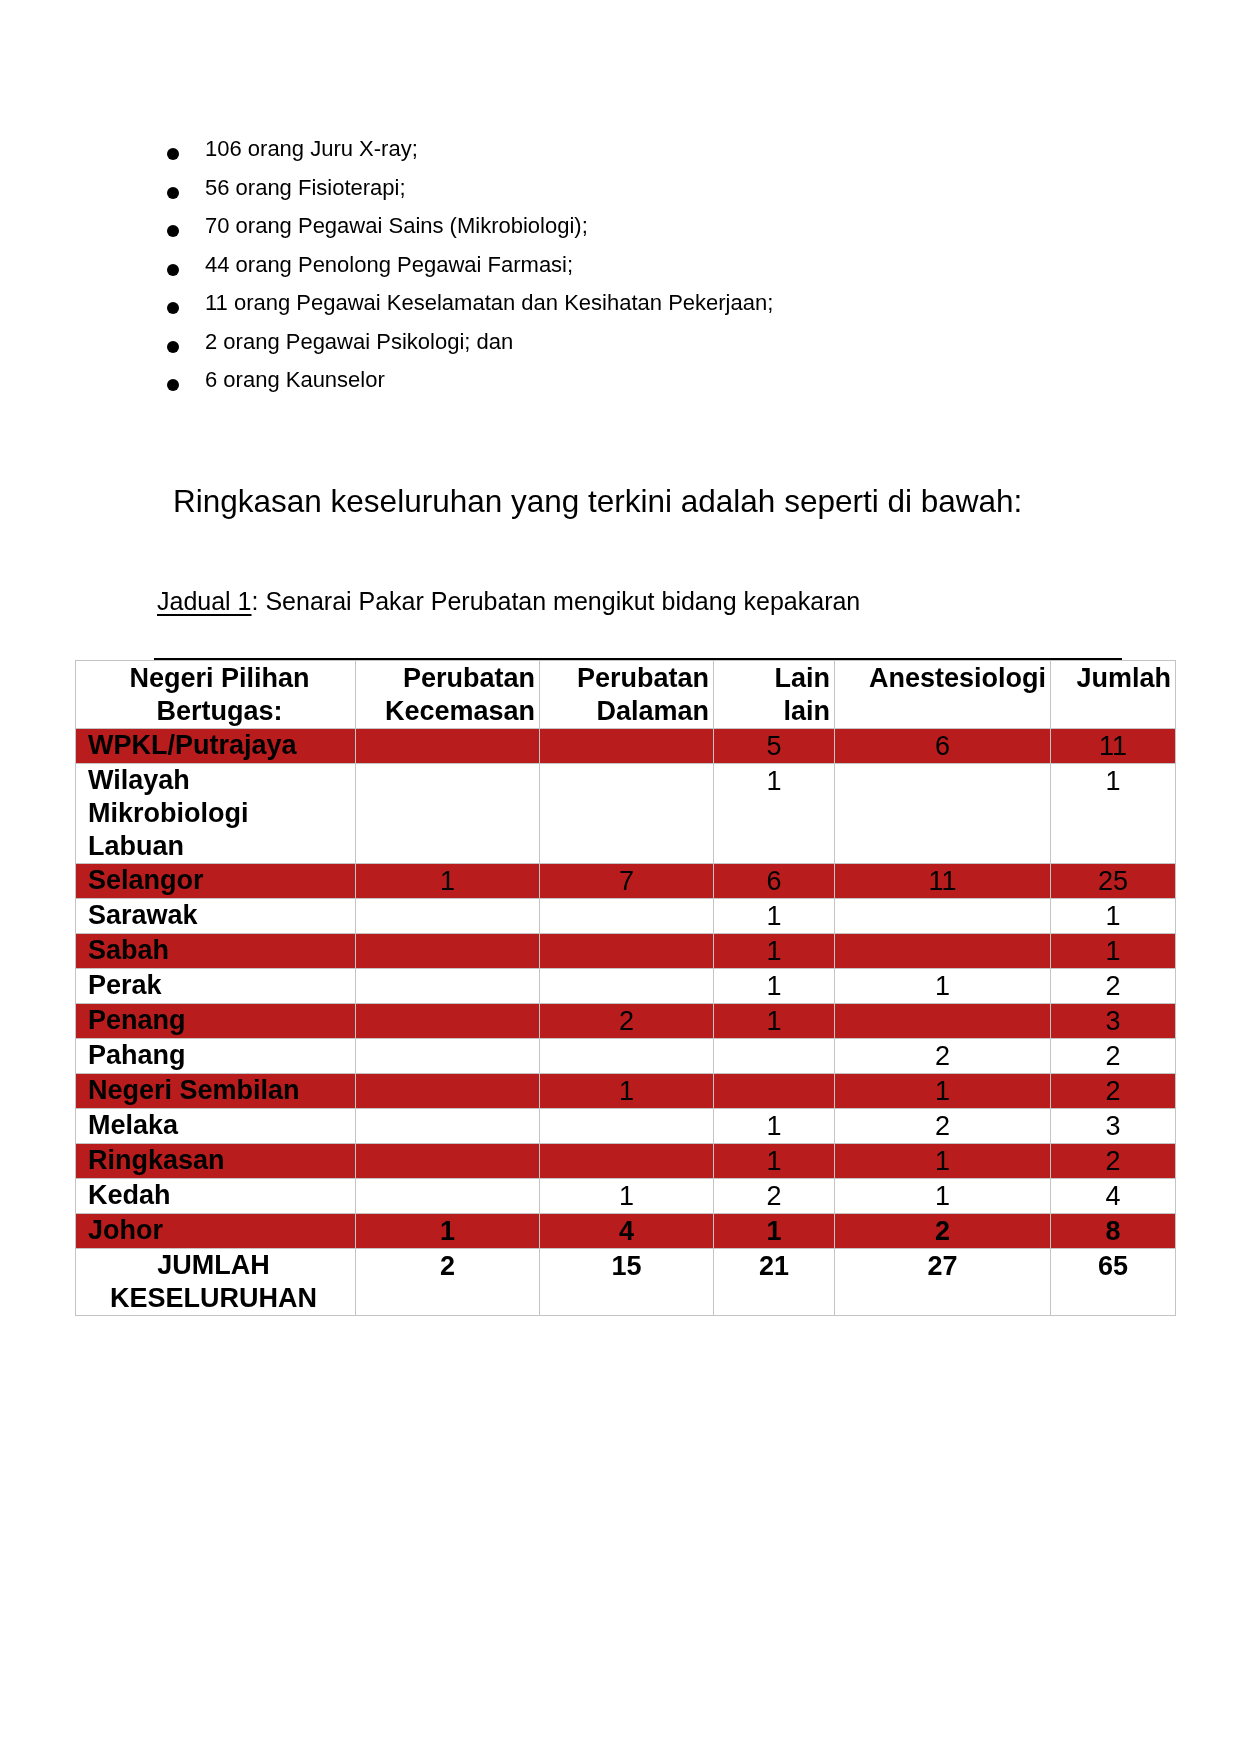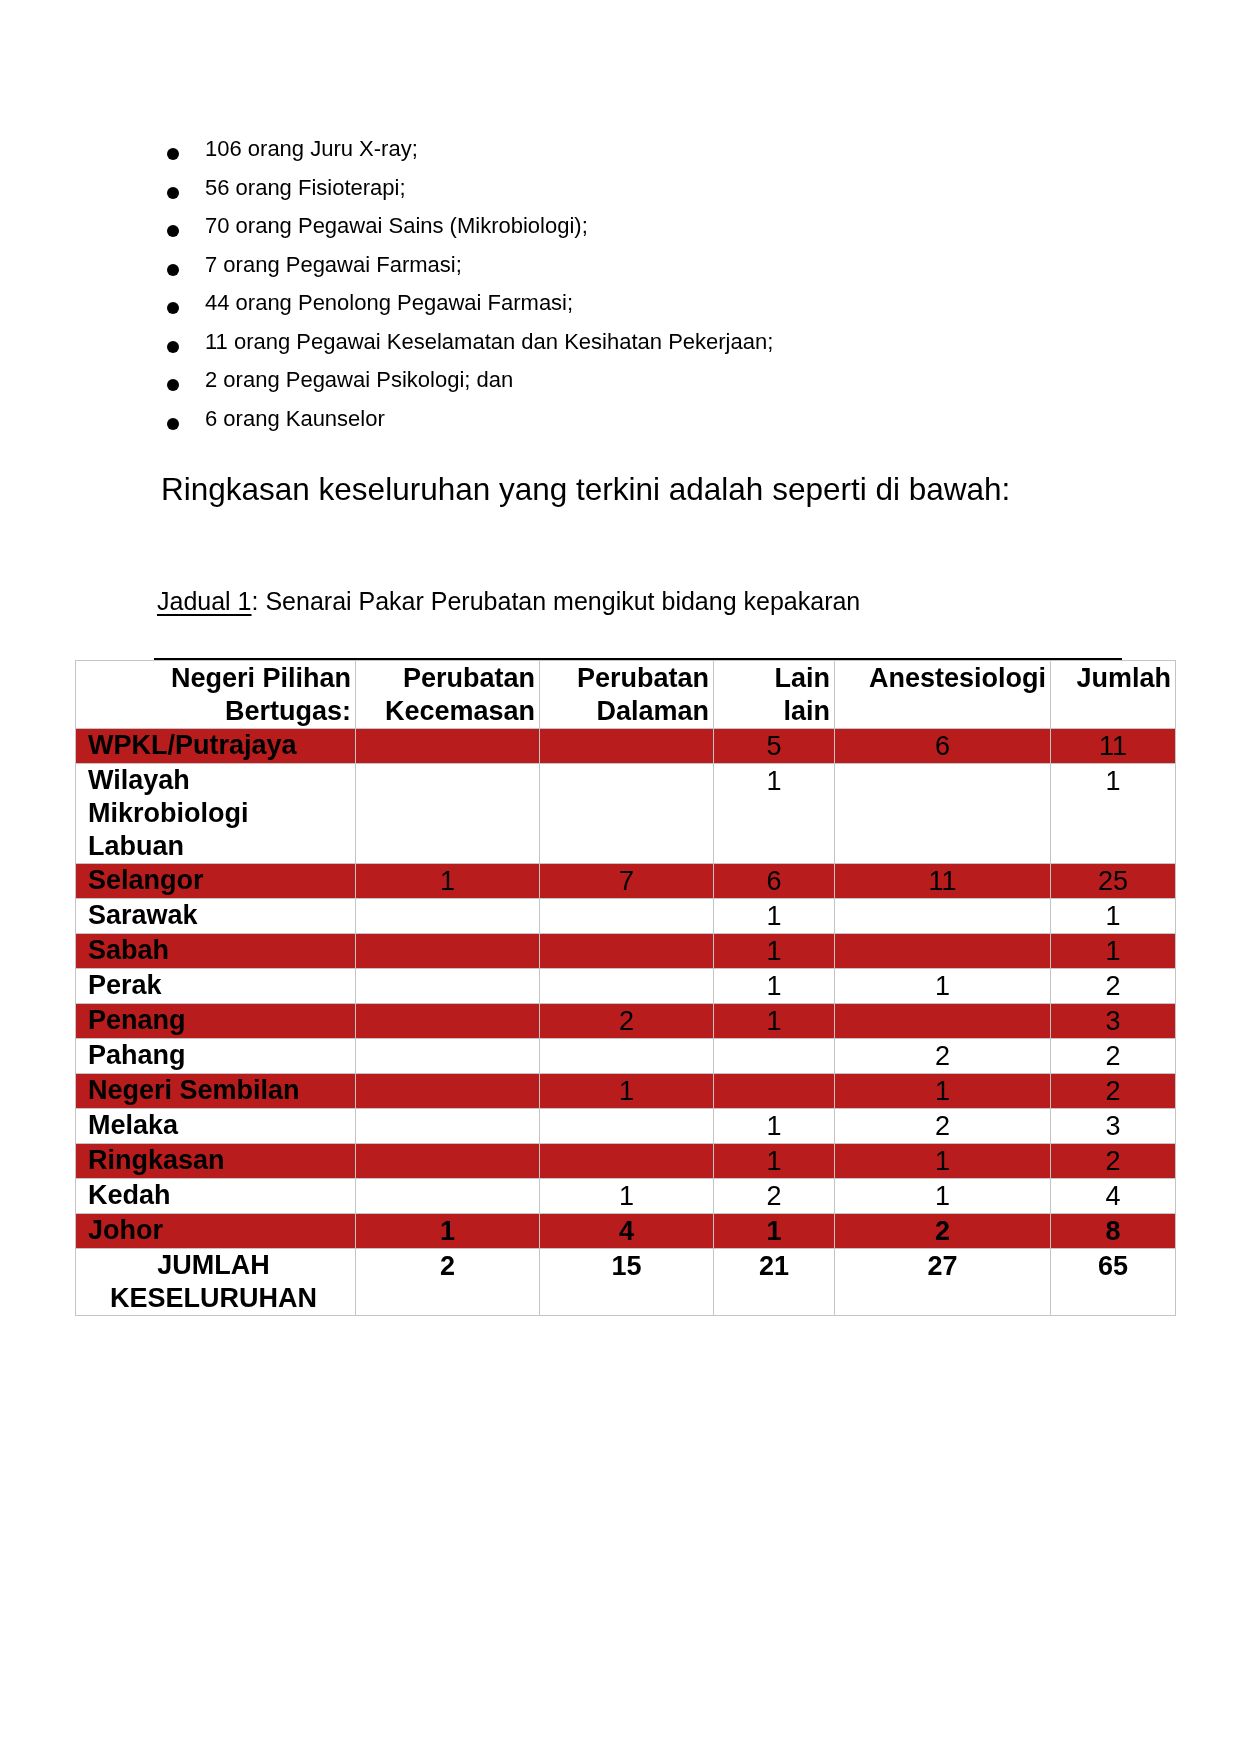--- a/index.html
+++ b/index.html
@@ -12,21 +12,21 @@
     margin: 8px; padding: 0; list-style: none;
     font-size: 22px; line-height: 38.5px;
   }
   .bullets li { position: relative; padding-left: 40px; white-space: nowrap; }
   .bullets li .dot {
     position: absolute; left: 2px; top: 18px;
     width: 12px; height: 12px; border-radius: 50%; background: #000;
   }
   .para {
     position: absolute; left: 157px; top: 466px;
-    font-size: 31.5px; line-height: 38px; white-space: nowrap; margin: 4px;
+    font-size: 31.5px; line-height: 38px; white-space: nowrap; margin: 16px;
   }
   .caption {
     position: absolute; left: 157px; top: 582px;
     font-size: 25px; line-height: 38px; white-space: nowrap; margin: 0;
   }
   .caption .u { text-decoration: underline; text-decoration-thickness: 2px; text-underline-offset: 4px; }
   .rule {
     position: absolute; left: 154px; top: 658px; width: 968px; height: 2px; background: #000;
   }
   table.specialists {
@@ -38,34 +38,33 @@
   table.specialists col.c0 { width: 280px; }
   table.specialists col.c1 { width: 184px; }
   table.specialists col.c2 { width: 174px; }
   table.specialists col.c3 { width: 121px; }
   table.specialists col.c4 { width: 216px; }
   table.specialists col.c5 { width: 125px; }
   table.specialists th, table.specialists td {
     border: 1.5px solid #c4c4c4; padding: 0 8px 0 12px; vertical-align: top;
   }
   table.specialists th { text-align: right; font-weight: bold; padding: 1px 4px 0 4px; }
-  table.specialists th.first { text-align: right; padding-left: 12px; }
+  table.specialists th.first { text-align: center; padding-left: 12px; }
   table.specialists td.num { text-align: center; font-weight: normal; padding: 1px 4px 0 4px; }
   table.specialists tr.bold td.num { font-weight: bold; }
   table.specialists tr.shade td { background: #b91c1c; }
   table.specialists tr.total td.label { text-align: center; padding-left: 4px; }
 </style>
 </head>
 <body>
 
 <ul class="bullets" id="bullets">
     <li><span class="dot"></span><span>106 orang Juru X-ray;</span></li>
     <li><span class="dot"></span><span>56 orang Fisioterapi;</span></li>
     <li><span class="dot"></span><span>70 orang Pegawai Sains (Mikrobiologi);</span></li>
-    <li><span class="dot"></span><span>7 orang Pegawai Farmasi;</span></li>
     <li><span class="dot"></span><span>44 orang Penolong Pegawai Farmasi;</span></li>
     <li><span class="dot"></span><span>11 orang Pegawai Keselamatan dan Kesihatan Pekerjaan;</span></li>
     <li><span class="dot"></span><span>2 orang Pegawai Psikologi; dan</span></li>
     <li><span class="dot"></span><span>6 orang Kaunselor</span></li>
   </ul>
 
 <p class="para">Ringkasan keseluruhan yang terkini adalah seperti di bawah:</p>
 
 <p class="caption"><span class="u">Jadual 1</span><span>: Senarai Pakar Perubatan mengikut bidang kepakaran</span></p>
 

